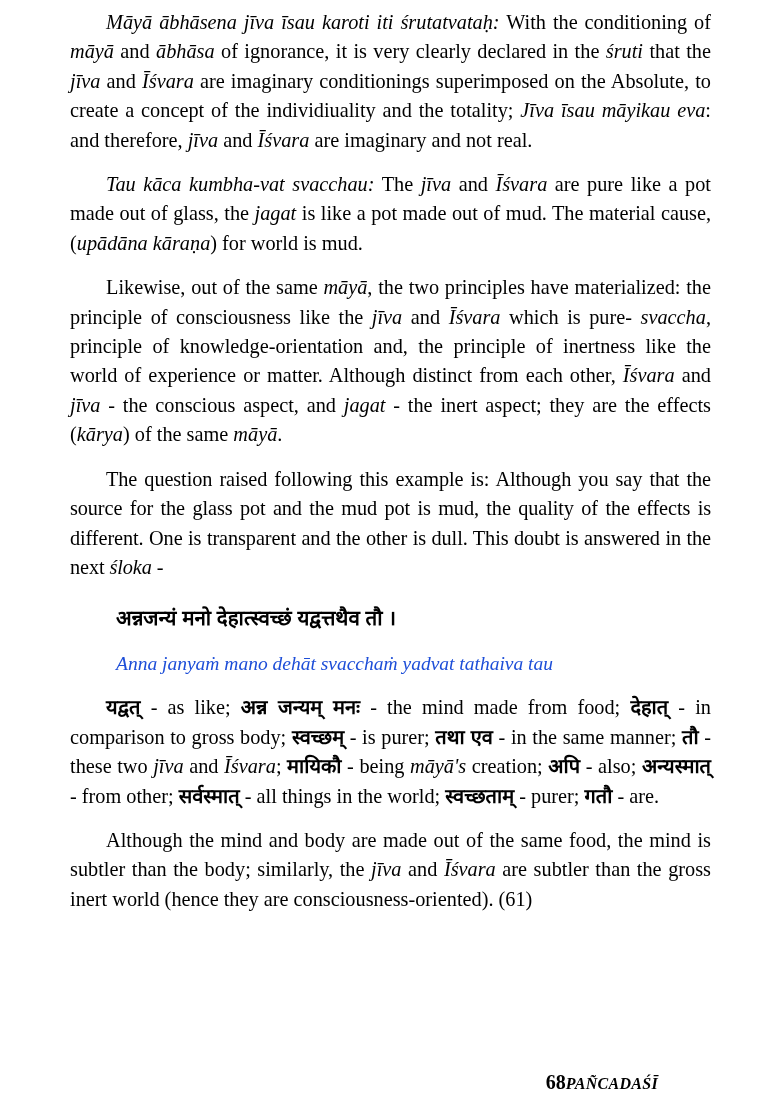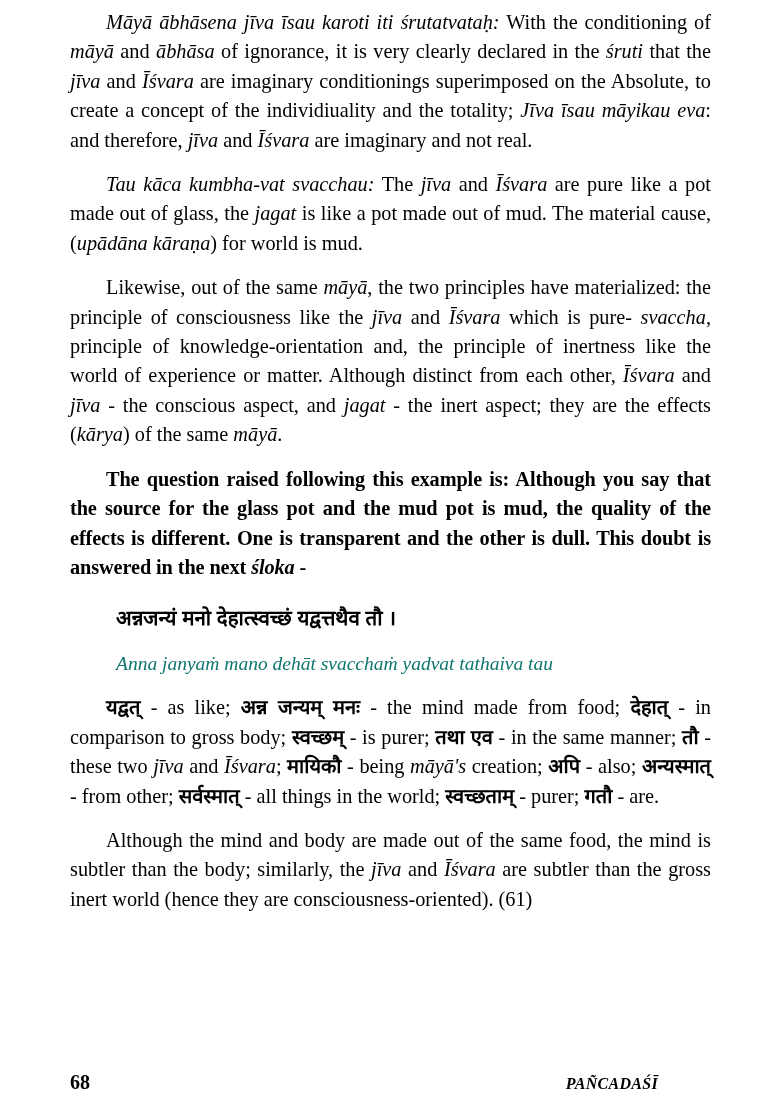--- a/index.html
+++ b/index.html
@@ -30,21 +30,21 @@
     text-align: justify;
     text-justify: inter-word;
     -webkit-hyphens: none;
     hyphens: none;
   }
   p.body-para {
     text-indent: 36px;
     margin-bottom: 15px;
   }
   p.bold-para {
-    font-weight: bold;
+    font-weight: normal;
     text-indent: 36px;
     margin-bottom: 8px;
     letter-spacing: -0.1px;
   }
   p.ref-line {
     text-indent: 36px;
     text-align: left;
     margin-bottom: 16px;
   }
   p.last-para {
@@ -71,21 +71,21 @@
   .translit-block {
     margin-top: 4px;
     margin-bottom: 16px;
     padding-left: 46px;
   }
   .translit-line {
     font-family: "Liberation Serif", "DejaVu Serif", serif;
     font-style: italic;
     font-size: 19.5px;
     line-height: 26px;
-    color: #0f766e;
+    color: #1d4ed8;
     text-align: left;
     white-space: nowrap;
   }
   .translit-line .plain {
     font-style: normal;
   }
   p.gloss-para {
     text-indent: 36px;
     margin-bottom: 15px;
   }
@@ -95,21 +95,21 @@
     font-style: normal;
     font-size: 20px;
   }
   .footer {
     position: absolute;
     left: 70px;
     right: 62px;
     bottom: 14px;
     display: flex;
     align-items: baseline;
-    justify-content: space-between;
+    justify-content: flex-end;
   }
   .folio {
     font-family: "Liberation Serif", "DejaVu Serif", serif;
     font-size: 20px;
     font-weight: bold;
     color: #000000;
   }
   .running-title {
     font-family: "Liberation Serif", "DejaVu Serif", serif;
     font-size: 16px;

